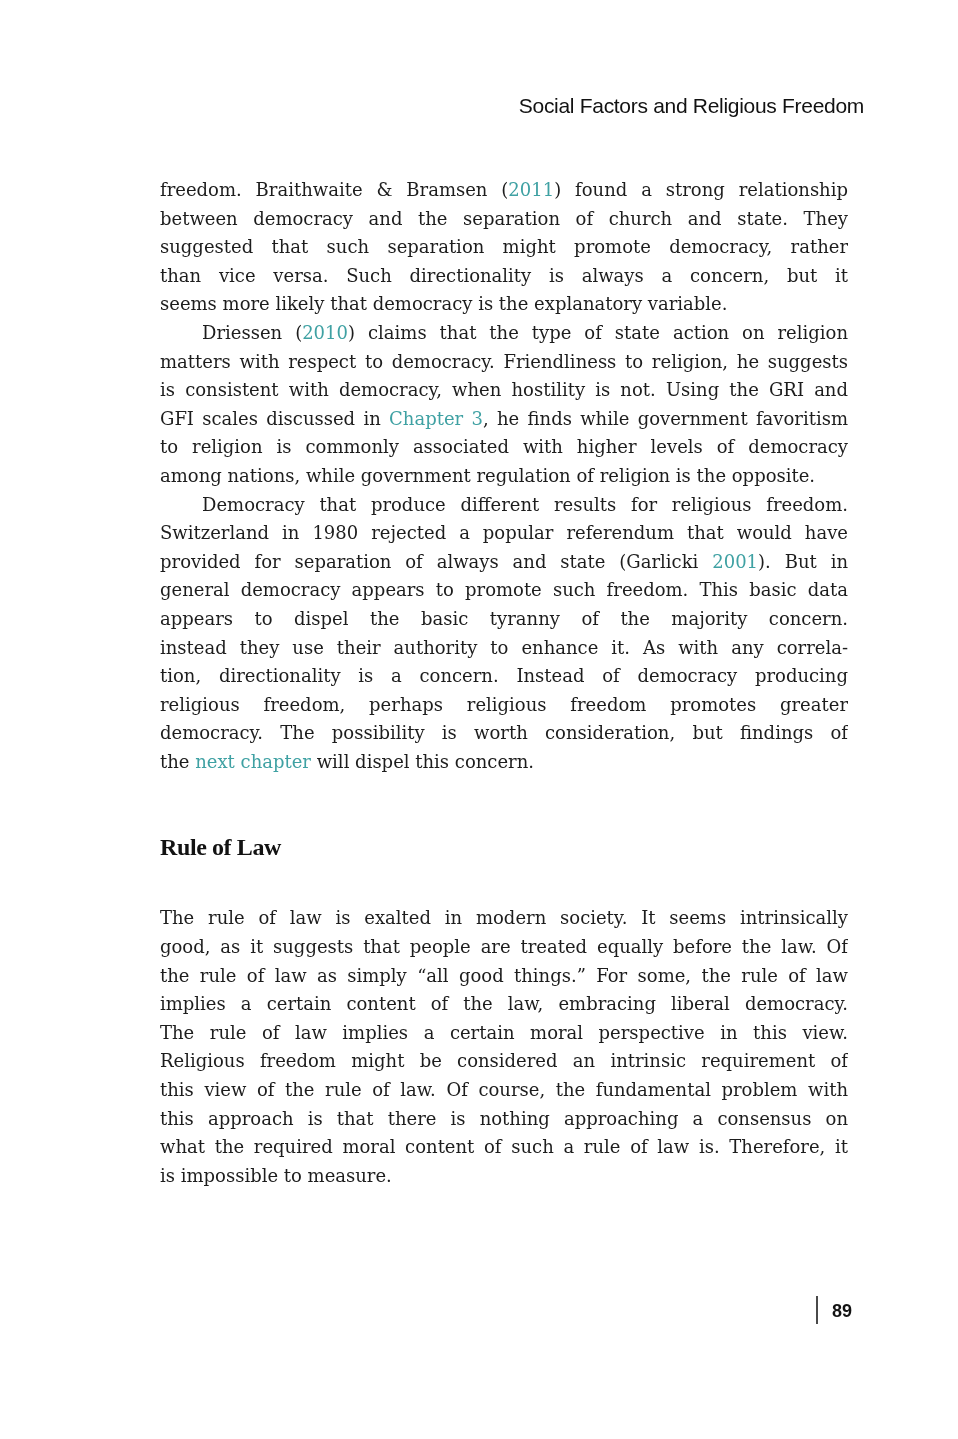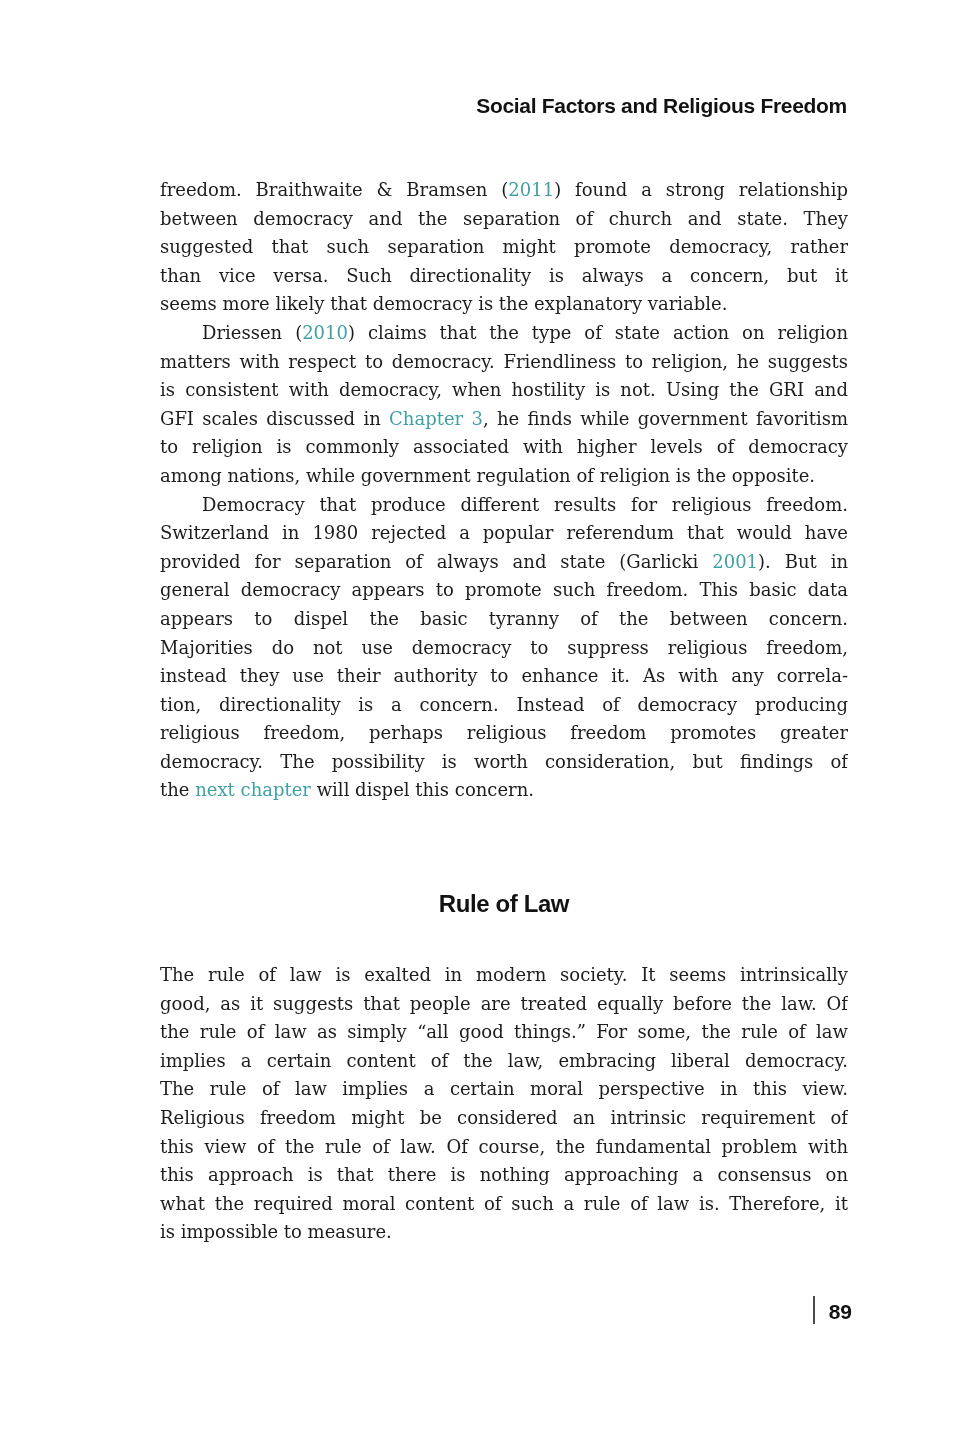--- a/index.html
+++ b/index.html
@@ -9,25 +9,25 @@
     width: 958px;
     height: 1439px;
     background: var(--bg-color, #ffffff);
     overflow: hidden;
     font-family: "DejaVu Serif", serif;
     color: var(--text-color, #1d1d1d);
   }
   .running-head {
     position: absolute;
     top: 94px;
-    left: 159px;
+    left: 176px;
     width: 688px;
     text-align: right;
     font-family: "Liberation Sans", sans-serif;
-    font-weight: 700;
+    font-weight: 400;
     font-size: 21px;
     letter-spacing: -0.3px;
     color: #121212;
   }
   .body-text {
     position: absolute;
     top: 176px;
     left: 160px;
     width: 688px;
     font-size: 18px;
@@ -40,30 +40,30 @@
     white-space: normal;
     overflow: hidden;
   }
   .line.last {
     text-align: left;
     text-align-last: left;
   }
   .line.indent { padding-left: 42px; }
   .ref-link { color: var(--link-color, #3fa1a3); cursor: pointer; }
   .section-heading {
-    margin-top: 84px;
+    margin-top: 56px;
     margin-bottom: 42px;
     height: 30px;
     line-height: 30px;
-    font-family: Liberation Sans, sans-serif;
+    font-family: Liberation Serif, serif;
     font-weight: 700;
     font-size: 24px;
     letter-spacing: -0.4px;
     color: #121212;
-    text-align: center;
+    text-align: left;
   }
   .page-number-wrap {
     position: absolute;
     top: 1296px;
     left: 160px;
     width: 692px;
     text-align: right;
   }
   .page-number-divider {
     display: inline-block;
@@ -71,21 +71,21 @@
     height: 28px;
     background: #4a4a4a;
     vertical-align: middle;
     margin-right: 9px;
     margin-bottom: 3px;
   }
   .page-number {
     display: inline-block;
     font-family: "Liberation Sans", sans-serif;
     font-weight: 700;
-    font-size: 21px;
+    font-size: 18px;
     color: #121212;
     vertical-align: middle;
   }
 </style>
 </head>
 <body>
 
 <div class="page">
 
   <div class="running-head">Social Factors and Religious Freedom</div>
@@ -100,22 +100,21 @@
         <div class="line indent"><span>Driessen (</span><span class="ref-link">2010</span><span>) claims that the type of state action on religion</span></div>
         <div class="line"><span>matters with respect to democracy. Friendliness to religion, he suggests</span></div>
         <div class="line"><span>is consistent with democracy, when hostility is not. Using the GRI and</span></div>
         <div class="line"><span>GFI scales discussed in </span><span class="ref-link">Chapter 3</span><span>, he finds while government favoritism</span></div>
         <div class="line"><span>to religion is commonly associated with higher levels of democracy</span></div>
         <div class="line last"><span>among nations, while government regulation of religion is the opposite.</span></div>
         <div class="line indent"><span>Democracy that produce different results for religious freedom.</span></div>
         <div class="line"><span>Switzerland in 1980 rejected a popular referendum that would have</span></div>
         <div class="line"><span>provided for separation of always and state (Garlicki </span><span class="ref-link">2001</span><span>). But in</span></div>
         <div class="line"><span>general democracy appears to promote such freedom. This basic data</span></div>
-        <div class="line"><span>appears to dispel the basic tyranny of the between concern.</span></div>
-        <div class="line"><span>Majorities do not use democracy to suppress religious freedom,</span></div>
+        <div class="line"><span>appears to dispel the basic tyranny of the majority concern.</span></div>
         <div class="line"><span>instead they use their authority to enhance it. As with any correla-</span></div>
         <div class="line"><span>tion, directionality is a concern. Instead of democracy producing</span></div>
         <div class="line"><span>religious freedom, perhaps religious freedom promotes greater</span></div>
         <div class="line"><span>democracy. The possibility is worth consideration, but findings of</span></div>
         <div class="line last"><span>the </span><span class="ref-link">next chapter</span><span> will dispel this concern.</span></div>
       </div>
 
     <div class="section-heading">Rule of Law</div>
 
     <div id="para-block-2">

